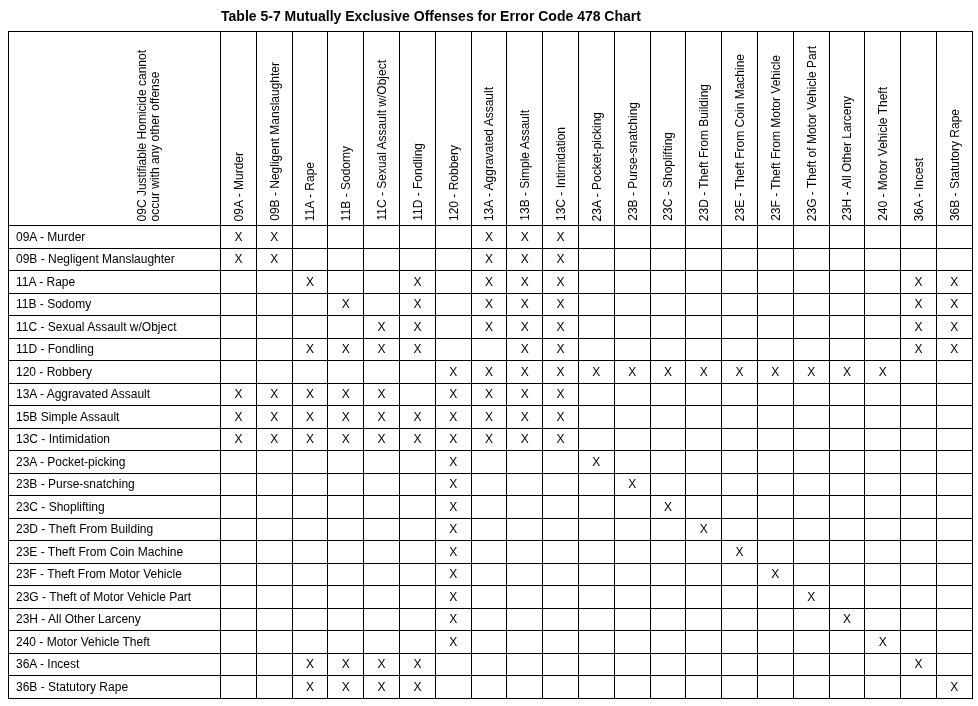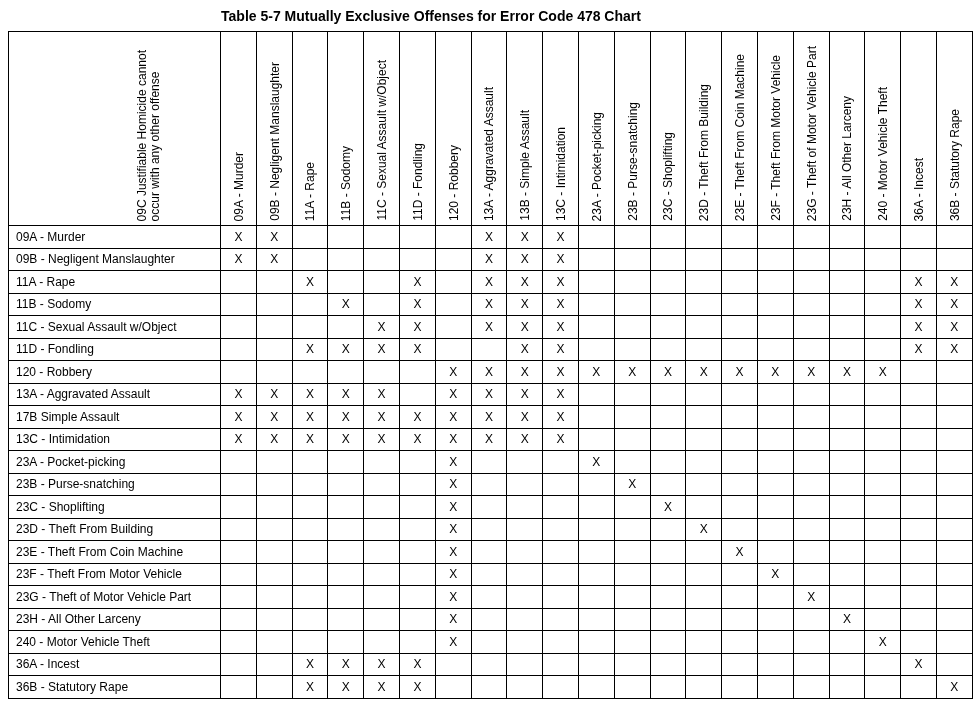--- a/index.html
+++ b/index.html
@@ -237,21 +237,21 @@
         <td class="cell"></td>
         <td class="cell"></td>
         <td class="cell"></td>
         <td class="cell"></td>
         <td class="cell"></td>
         <td class="cell"></td>
         <td class="cell"></td>
         <td class="cell"></td>
       </tr>
       <tr>
-        <td class="rowlabel">17B Simple Assault</td>
+        <td class="rowlabel">15B Simple Assault</td>
         <td class="cell">X</td>
         <td class="cell">X</td>
         <td class="cell">X</td>
         <td class="cell">X</td>
         <td class="cell">X</td>
         <td class="cell">X</td>
         <td class="cell">X</td>
         <td class="cell">X</td>
         <td class="cell">X</td>
         <td class="cell">X</td>

